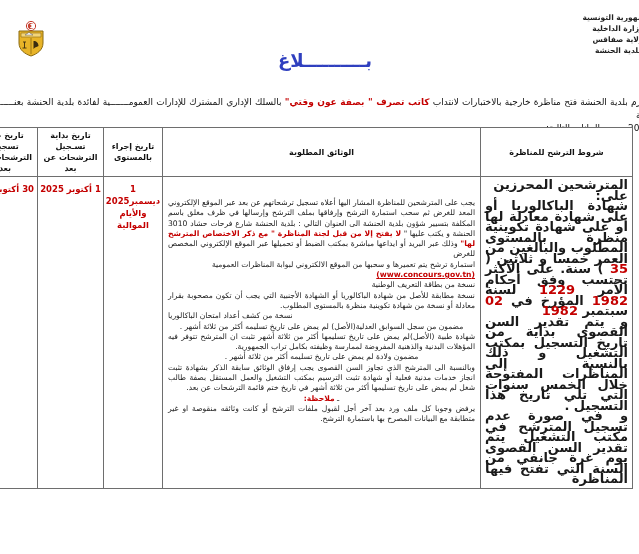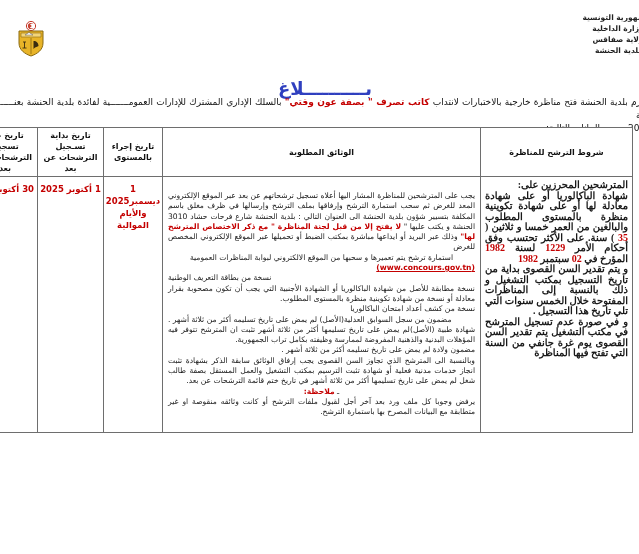--- a/index.html
+++ b/index.html
@@ -12,21 +12,21 @@
     direction:rtl;
     color:#1a1a1a;
   }
   .emblem { position:absolute; left:17px; top:21px; width:28px; height:36px; }
   .agency {
     position:absolute; top:12px; right:-39px; width:120px;
     text-align:center; font-size:7.5px; line-height:11px; color:#222;
     font-weight:bold;
   }
   .doc-title {
-    position:absolute; top:78px; left:180px; width:290px;
+    position:absolute; top:50px; left:180px; width:290px;
     text-align:center; font-size:18px; font-weight:bold; color:#2f3fbf;
     letter-spacing:1px;
   }
   .intro {
     position:absolute; top:96px; right:-14px; width:668px;
     font-size:9px; line-height:13px; color:#111;
   }
   .intro .para { padding:0 2px; }
   .c-red { color:#c40000; font-weight:bold; }
   .c-link { color:#c40000; font-weight:bold; text-decoration:underline; cursor:pointer; }
@@ -43,24 +43,24 @@
     font-size:8px; font-weight:bold; line-height:11px; padding:2px;
     color:#111;
   }
   table.notice td { height:242px; }
   .col-conditions { width:152px; }
   .col-documents { width:318px; }
   .col-exam { width:59px; }
   .col-start { width:66px; }
   .col-closing { width:65px; }
   .cell-conditions {
-    padding:3px 4px; font-size:10px; font-weight:bold; line-height:10.5px;font-family:Liberation Serif, serif;
+    padding:3px 4px; font-size:13px; font-weight:bold; line-height:10.5px;
   }
   .cell-documents {
-    padding:14px 5px; font-size:7.6px; line-height:10.3px;
+    padding:21px 5px; font-size:7.6px; line-height:10.3px;
   }
   .cell-conditions .para, .cell-documents .para { text-align:right; }
   .date-cell {
     font-size:8.5px; font-weight:bold; color:#c40000;
     text-align:center; padding-top:6px; line-height:12px;
   }
   .date-closing { text-align:right; padding-right:3px; white-space:nowrap; }
 </style>
 </head>
 <body>
@@ -112,28 +112,28 @@
   </tr>
   <tr>
     <td class="cell-conditions">
           <div class="para" style="text-align: right;"><span>المترشحين المحرزين على:</span></div>
           <div class="para" style="text-align: justify;"><span>شهادة الباكالوريا أو على شهادة معادلة لها أو على شهادة تكوينية منظرة بالمستوى المطلوب والبالغين من العمر خمسا و ثلاثين ( </span><span class="c-red">35</span><span> ) سنة. على الأكثر تحتسب وفق أحكام الأمر </span><span class="c-red">1229</span><span> لسنة </span><span class="c-red">1982</span><span> المؤرخ في </span><span class="c-red">02</span><span> سبتمبر </span><span class="c-red">1982</span></div>
           <div class="para" style="text-align: justify;"><span>و يتم تقدير السن القصوى بداية من تاريخ التسجيل بمكتب التشغيل و ذلك بالنسبة إلى المناظرات المفتوحة خلال الخمس سنوات التي تلي تاريخ هذا التسجيل .</span></div>
           <div class="para" style="text-align: justify;"><span>و في صورة عدم تسجيل المترشح في مكتب التشغيل يتم تقدير السن القصوى يوم غرة جانفي من السنة التي تفتح فيها المناظرة</span></div>
         </td>
     <td class="cell-documents">
           <div class="para" style="text-align: justify;"><span>يجب على المترشحين للمناظرة المشار اليها أعلاه تسجيل ترشحاتهم عن بعد عبر الموقع الإلكتروني المعد للغرض ثم سحب استمارة الترشح وإرفاقها بملف الترشح وإرسالها في ظرف مغلق باسم المكلفة بتسيير شؤون بلدية الحنشة الى العنوان التالي : بلدية الحنشة شارع فرحات حشاد 3010 الحنشة و يكتب عليها " </span><span class="c-red">لا يفتح إلا من قبل لجنة المناظرة " مع ذكر الاختصاص المترشح لها"</span><span>  وذلك عبر البريد أو ايداعها مباشرة بمكتب الضبط أو تحميلها عبر الموقع الإلكتروني المخصص للغرض</span></div>
-          <div class="para" style="text-align: center;"><span>استمارة ترشح يتم تعميرها و سحبها من الموقع الالكتروني لبوابة المناظرات العمومية</span></div>
+          <div class="para" style=""><span>استمارة ترشح يتم تعميرها و سحبها من الموقع الالكتروني لبوابة المناظرات العمومية</span></div>
           <div class="para" style=""><span class="c-link">(www.concours.gov.tn)</span></div>
-          <div class="para" style="text-align: left;"><span>نسخة من بطاقة التعريف الوطنية</span></div>
+          <div class="para" style="text-align: right;"><span>نسخة من بطاقة التعريف الوطنية</span></div>
           <div class="para" style="text-align: justify;"><span>نسخة مطابقة للأصل من شهادة الباكالوريا أو الشهادة الأجنبية التي يجب أن تكون مصحوبة بقرار معادلة أو نسخة من شهادة  تكوينية منظرة بالمستوى المطلوب.</span></div>
-          <div class="para" style="text-align: right;"><span>نسخة من كشف أعداد امتحان الباكالوريا</span></div>
-          <div class="para" style="text-align: left;"><span>مضمون من سجل السوابق العدلية(الأصل) لم يمض على تاريخ تسليمه أكثر من ثلاثة أشهر .</span></div>
+          <div class="para" style="text-align: left;"><span>نسخة من كشف أعداد امتحان الباكالوريا</span></div>
+          <div class="para" style="text-align: center;"><span>مضمون من سجل السوابق العدلية(الأصل) لم يمض على تاريخ تسليمه أكثر من ثلاثة أشهر .</span></div>
           <div class="para" style="text-align: justify;"><span>شهادة طبية (الأصل)لم يمض على تاريخ تسليمها أكثر من ثلاثة أشهر تثبت ان المترشح تتوفر فيه المؤهلات البدنية والذهنية المفروضة لممارسة وظيفته بكامل تراب الجمهورية.</span></div>
-          <div class="para" style=""><span>مضمون ولادة لم يمض على تاريخ تسليمه أكثر من ثلاثة أشهر .</span></div>
+          <div class="para" style="text-align: center;"><span>مضمون ولادة لم يمض على تاريخ تسليمه أكثر من ثلاثة أشهر .</span></div>
           <div class="para" style="text-align: justify;"><span>وبالنسبة الى المترشح الذي تجاوز السن القصوى يجب إرفاق الوثائق سابقة الذكر  بشهادة تثبت انجاز خدمات مدنية فعلية أو شهادة تثبت الترسيم  بمكتب التشغيل والعمل المستقل بصفة طالب شغل لم يمض على تاريخ تسليمها أكثر من ثلاثة أشهر في تاريخ ختم قائمة الترشحات عن بعد.</span></div>
           <div class="para" style="text-align: center;"><span>ـ </span><span class="c-red">ملاحظة:</span></div>
           <div class="para" style="text-align: justify;"><span>يرفض وجوبا كل ملف ورد بعد آخر أجل لقبول ملفات الترشح أو كانت وثائقه منقوصة او غير متطابقة مع البيانات المصرح بها باستمارة الترشح.</span></div>
         </td>
     <td class="date-cell">1 ديسمبر2025 والأيام الموالية</td>
     <td class="date-cell">1 أكتوبر 2025</td>
     <td class="date-cell date-closing">30 أكتوبر 2025</td>
   </tr>
 </tbody>
   </table>

